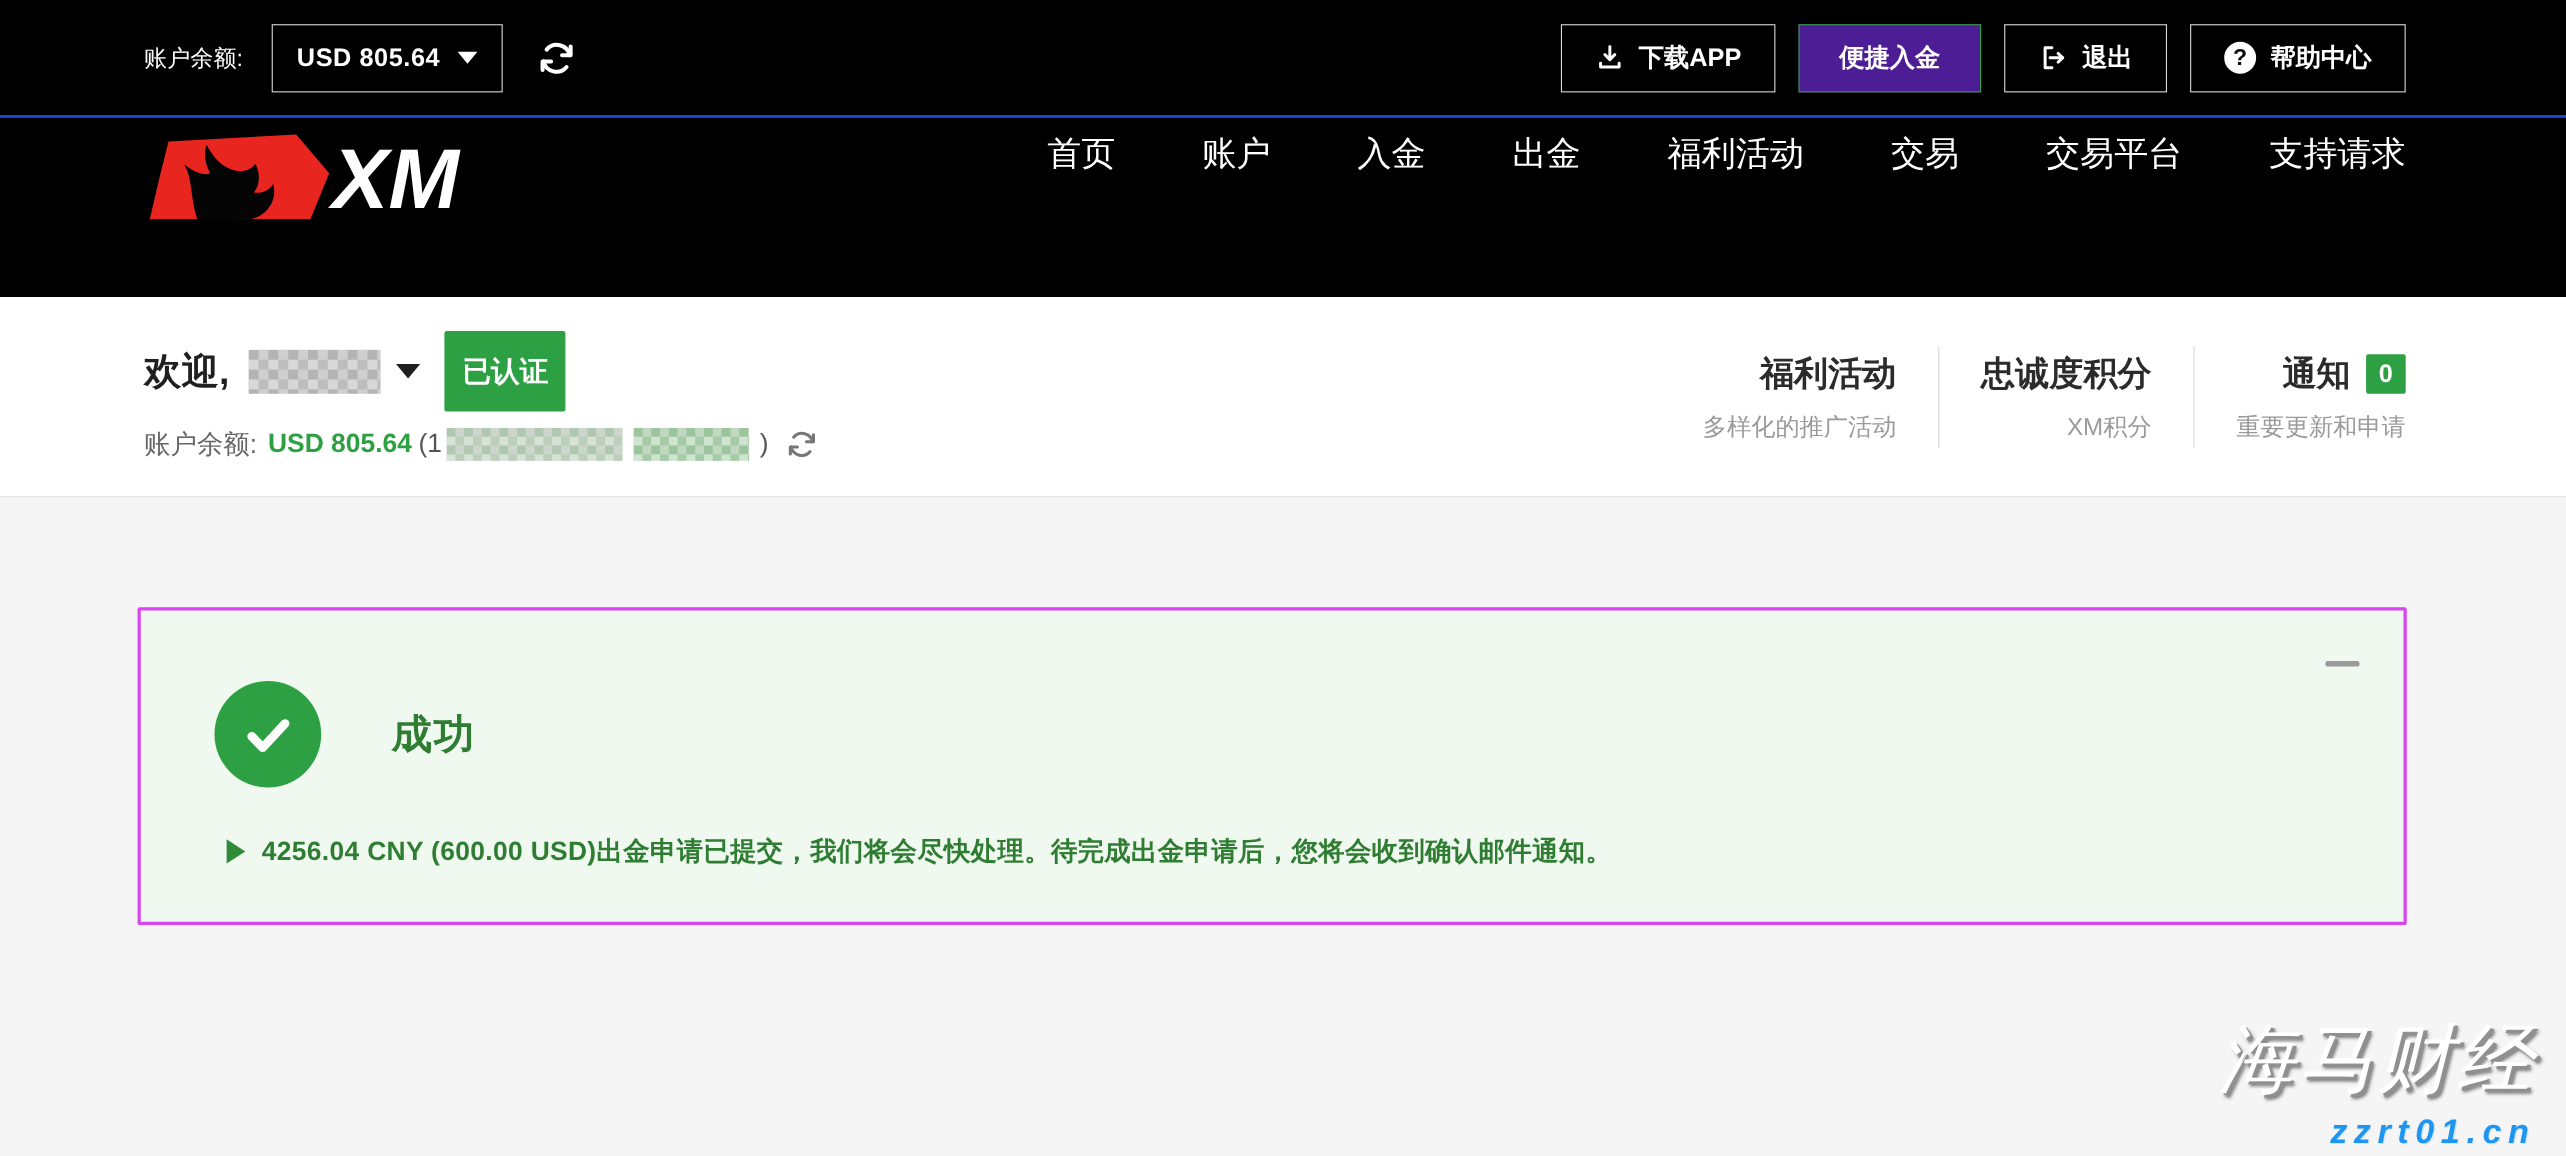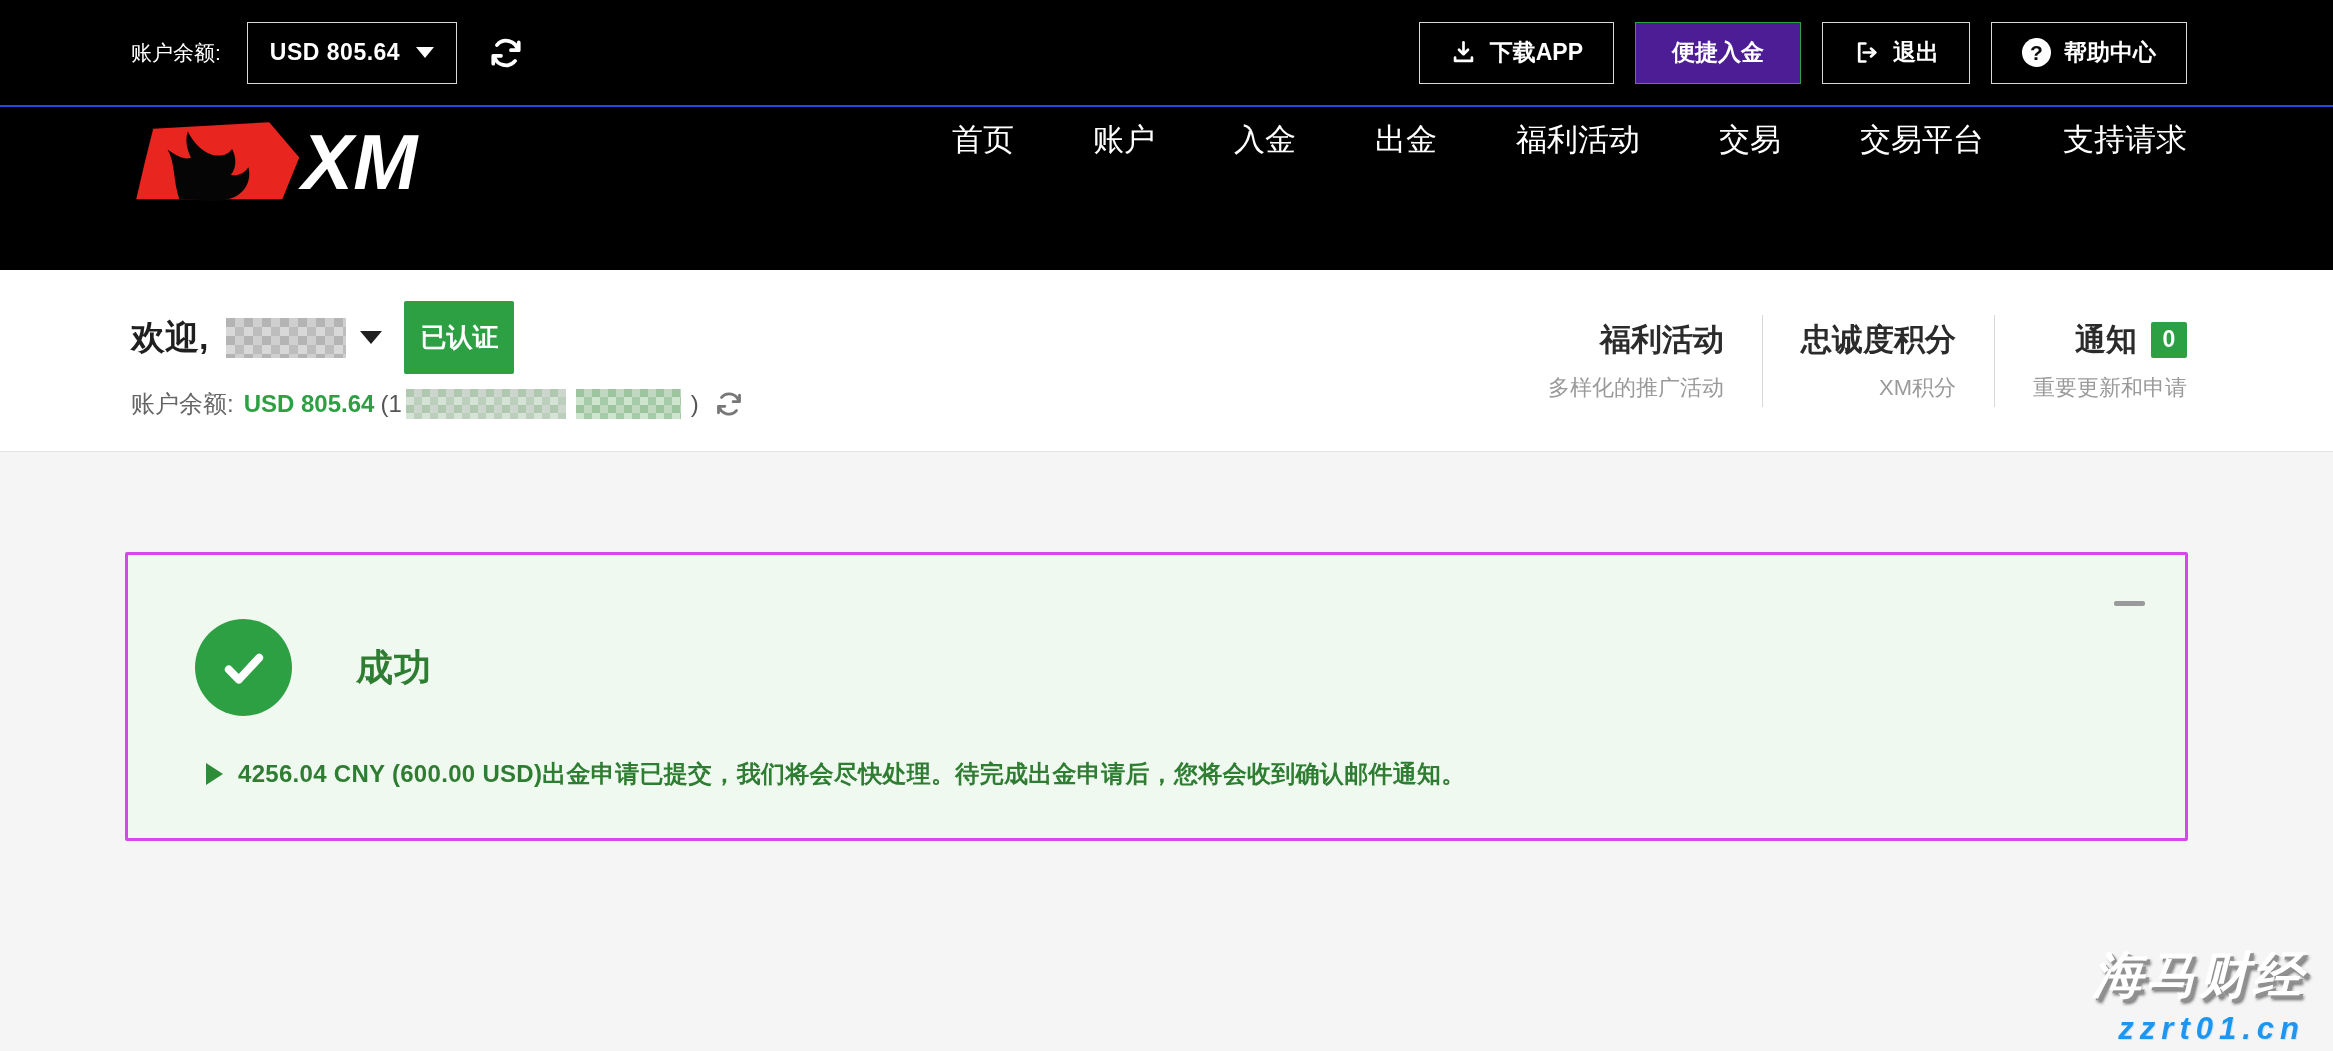--- a/index.html
+++ b/index.html
@@ -60,21 +60,21 @@
   .success-head { display:flex; align-items:center; padding:64px 0 0 67px; }
   .check-circle { width:97px; height:97px; border-radius:50%; background:#2ea044; display:flex; align-items:center; justify-content:center; flex:none; }
   .check-circle svg { width:56px; height:56px; }
   .success-title { font-size:37px; font-weight:bold; color:#2e7d32; margin-left:64px; letter-spacing:1px; }
   .success-msg { display:flex; align-items:center; margin:42px 0 0 78px; }
   .msg-triangle { width:0; height:0; border-top:11px solid transparent; border-bottom:11px solid transparent; border-left:17px solid #2e8b37; margin-right:15px; flex:none; }
   .msg-text { font-size:24px; font-weight:600; color:#2e7d32; letter-spacing:.3px; }
 
   
   .watermark { position:absolute; right:28px; bottom:4px; text-align:right; font-style:italic; pointer-events:none; }
-  .wm1 { font-size:50px; font-weight:700; color:#fff; letter-spacing:3px; text-shadow:3px 3px 0 #909090, 4px 5px 3px #7b7b7b; }
+  .wm1 { font-size:69px; font-weight:400; color:#fff; letter-spacing:3px; text-shadow:3px 3px 0 #909090, 4px 5px 3px #7b7b7b; }
   .wm2 { font-size:31px; font-weight:900; color:#1e96f0; letter-spacing:6px; margin-top:2px; text-shadow:1px 1px 0 #cfe3f5; }
 </style>
 </head>
 <body>
 
 <div class="topbar">
   <span class="topbar-label">账户余额:</span>
   <div class="currency-box">
     <span class="val">USD 805.64</span>
     <span class="caret-down"></span>

